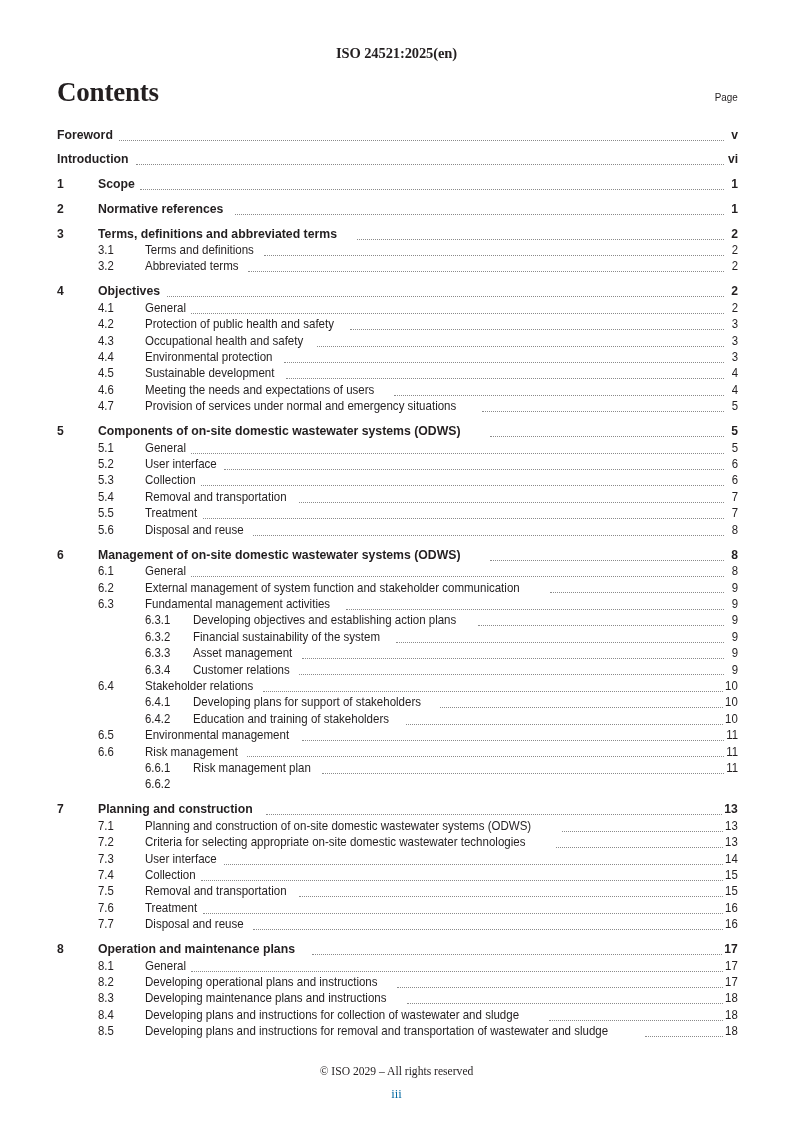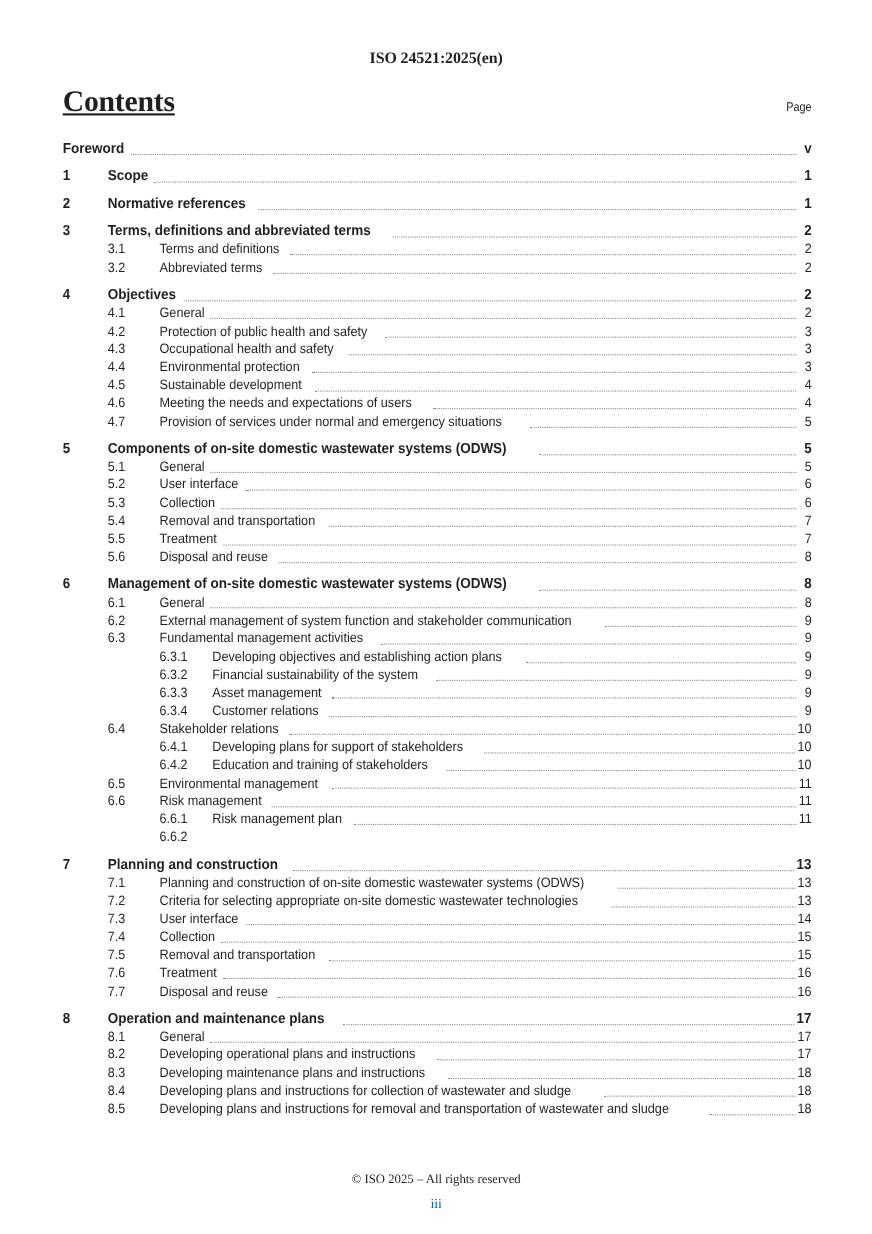--- a/index.html
+++ b/index.html
@@ -48,21 +48,20 @@
     align-items: baseline;
     justify-content: space-between;
   }
   .contents-title {
     font-family: "Liberation Serif", serif;
     font-weight: bold;
     font-size: 27px;
     line-height: 1;
     color: #231f20;
     letter-spacing: -0.2px;
-    text-decoration: underline;
   }
   .page-label {
     font-family: "Liberation Sans", sans-serif;
     font-size: 11.5px;
     color: #231f20;
     transform: scaleX(0.86);
     transform-origin: right bottom;
   }
 
   
@@ -186,20 +185,29 @@
   <div class="toc">
       <div class="toc-entry lvl-front">
         <span class="body-wrap">
           <span class="line">
             <span class="label">Foreword</span>
             <span class="leader"></span>
             <span class="pgno">v</span>
           </span>
         </span>
       </div>
+      <div class="toc-entry lvl-front">
+        <span class="body-wrap">
+          <span class="line">
+            <span class="label">Introduction</span>
+            <span class="leader"></span>
+            <span class="pgno">vi</span>
+          </span>
+        </span>
+      </div>
       <div class="toc-entry lvl-1">
         <span class="num">1</span>
         <span class="body-wrap">
           <span class="line">
             <span class="label">Scope</span>
             <span class="leader"></span>
             <span class="pgno">1</span>
           </span>
         </span>
       </div>
@@ -671,17 +679,17 @@
         <span class="body-wrap">
           <span class="line">
             <span class="label">Developing plans and instructions for removal and transportation of wastewater and sludge</span>
             <span class="leader"></span>
             <span class="pgno">18</span>
           </span>
         </span>
       </div>
     </div>
 
-  <div class="footer">© ISO 2025 – All rights reserved</div>
+  <div class="footer">© ISO 2029 – All rights reserved</div>
 
   <div class="folio">iii</div>
 
 </div>
 
 </body></html>

